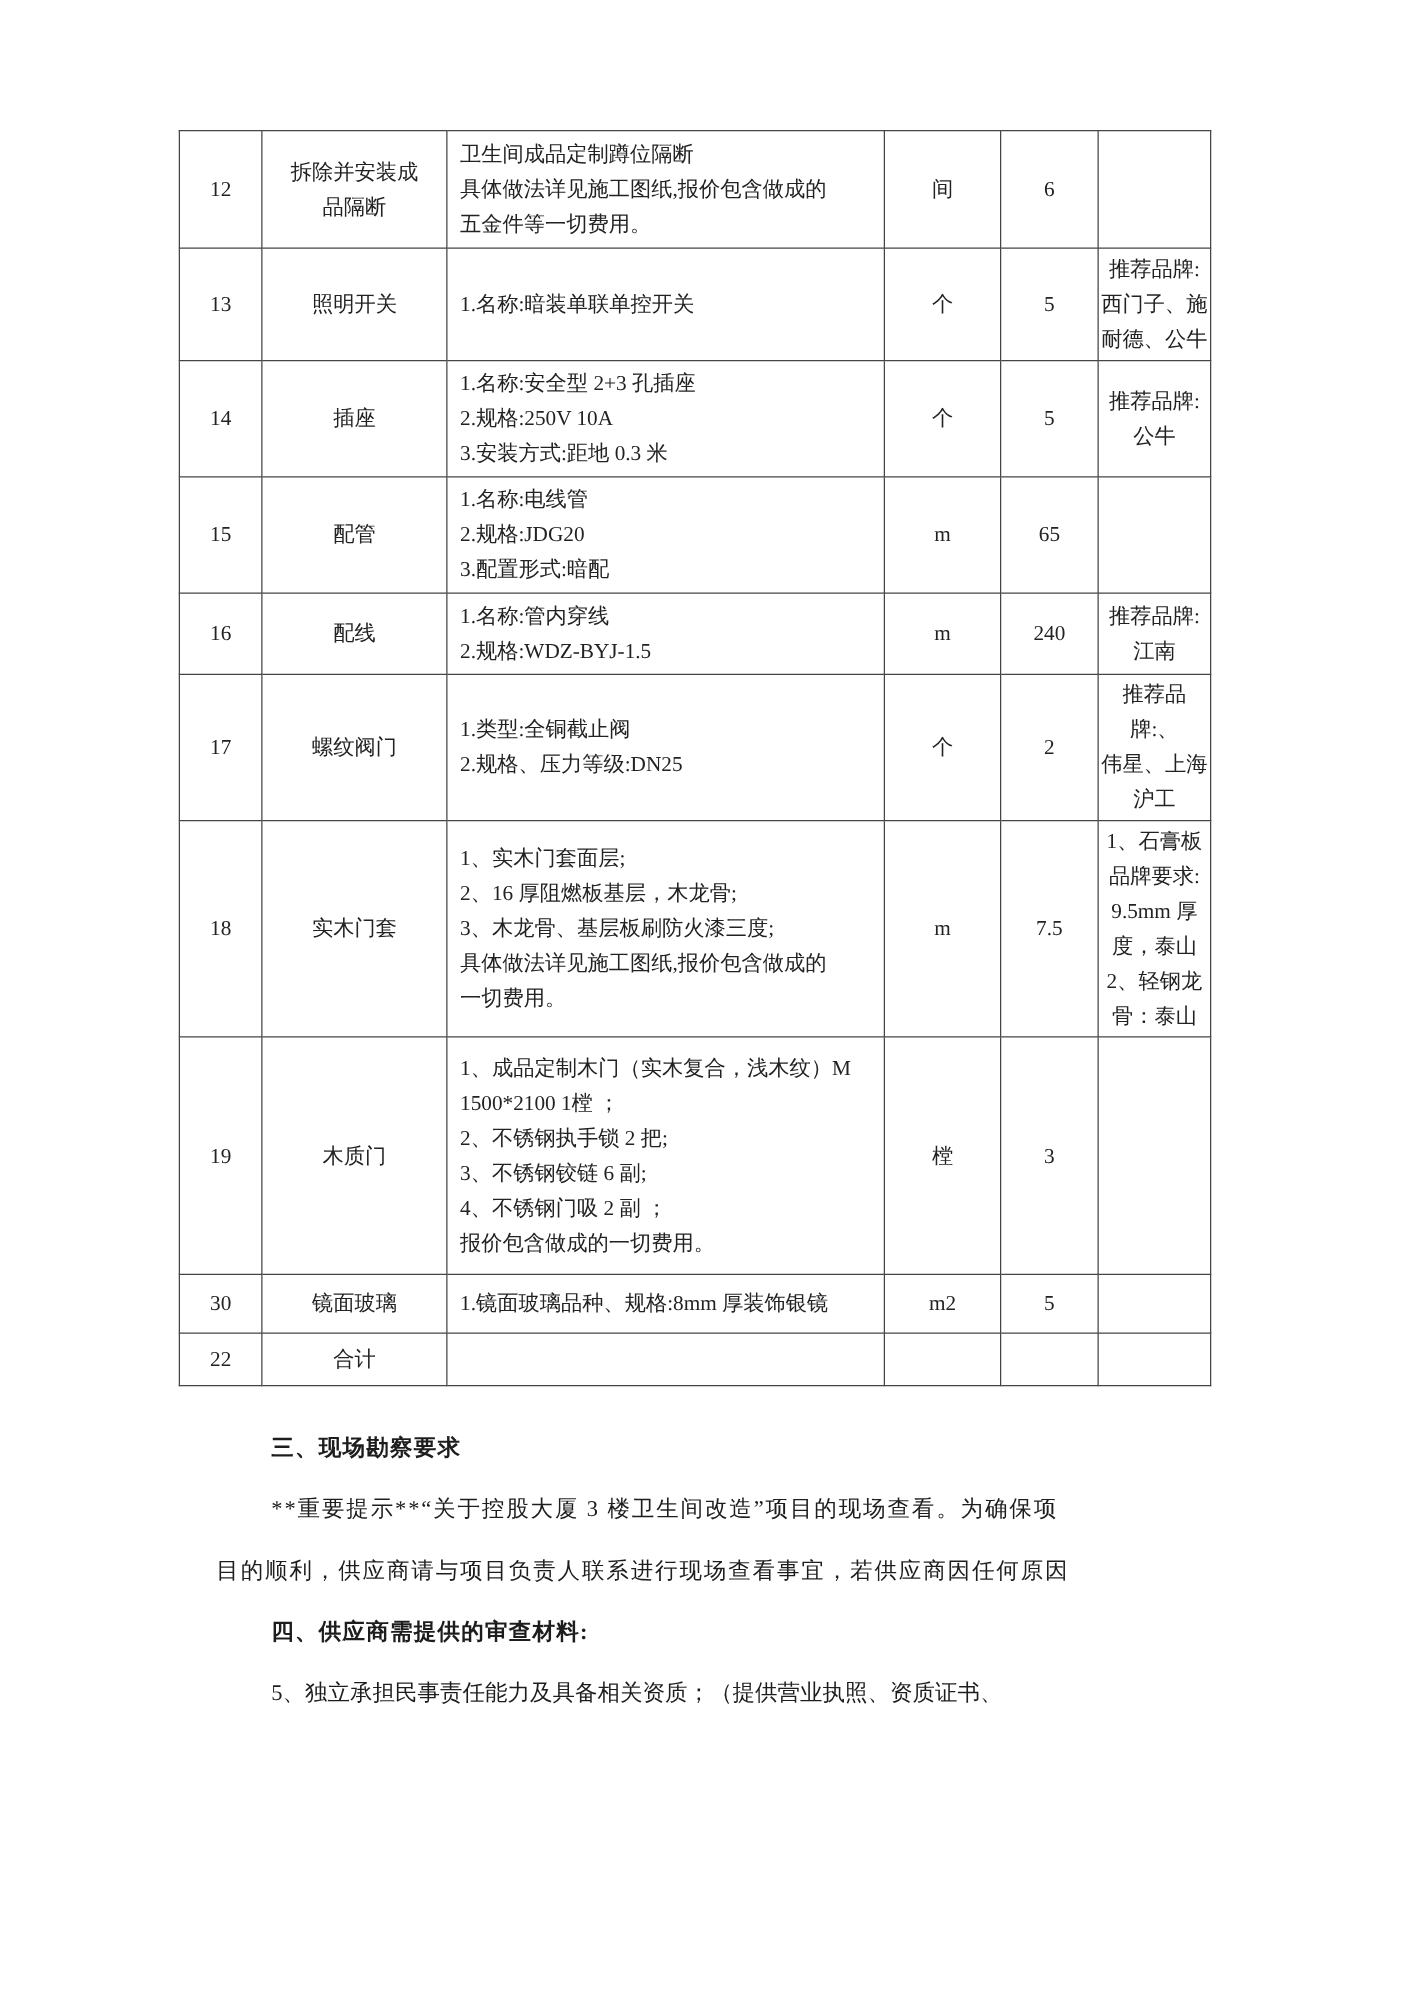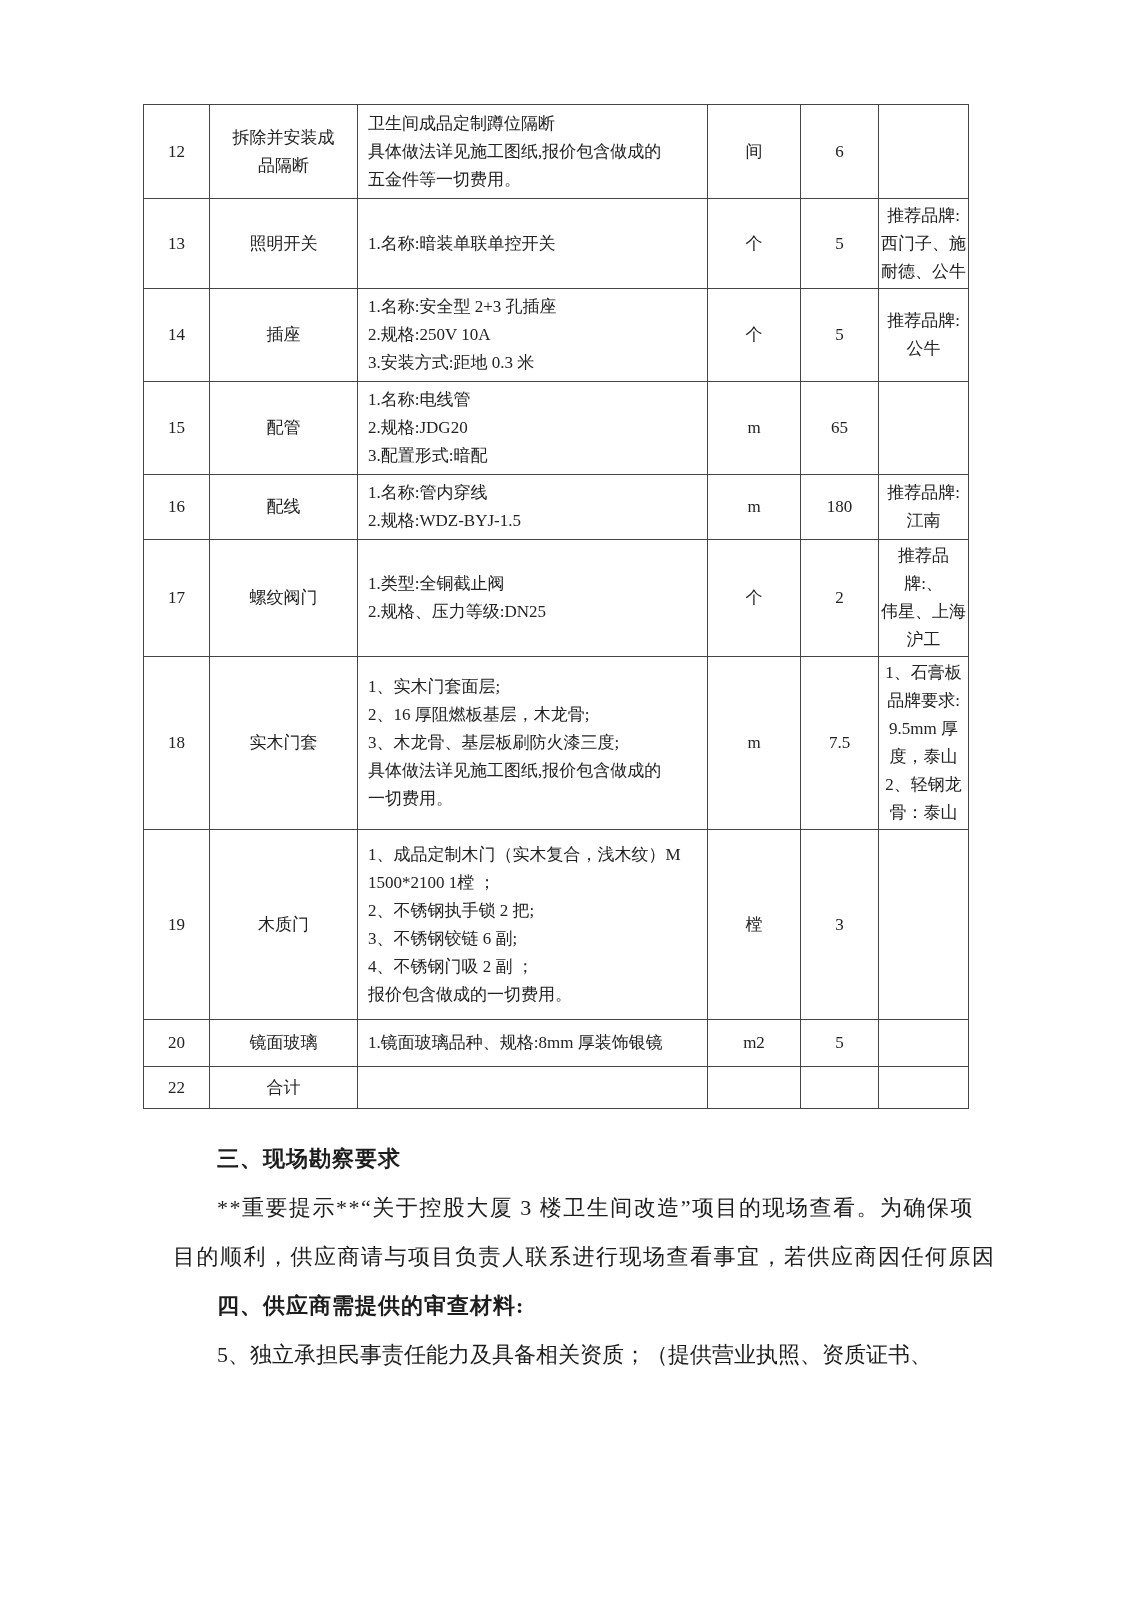--- a/index.html
+++ b/index.html
@@ -37,21 +37,21 @@
   td.cell-desc.center { text-align: center; padding: 4px 2px; }
   td.cell-unit { text-align: center; }
   td.cell-qty  { text-align: center; }
   td.cell-brand{ text-align: center; white-space: pre-line; padding: 2px 1px; margin-left: 31px; }
   
   .text-block {
     position: absolute;
     left: 173px;
     top: 1134px;
     width: 800px;
-    font-size: 22px;
+    font-size: 18px;
     line-height: 49px;
     color: #1d1d1d;
   }
   .text-line { white-space: nowrap; }
   .text-line.indent { padding-left: 44px; }
   .text-line.bold { font-weight: bold; letter-spacing: 1px; }
   .text-line.stretch { letter-spacing: 1.5px; }
 </style>
 </head>
 <body>
@@ -109,21 +109,21 @@
         <td class="cell-unit">m</td>
         <td class="cell-qty">65</td>
         <td class="cell-brand"></td>
       </tr>
       <tr style="height:52px">
         <td class="cell-no">16</td>
         <td class="cell-name">配线</td>
         <td class="cell-desc">1.名称:管内穿线
 2.规格:WDZ-BYJ-1.5</td>
         <td class="cell-unit">m</td>
-        <td class="cell-qty">180</td>
+        <td class="cell-qty">240</td>
         <td class="cell-brand">推荐品牌:
 江南</td>
       </tr>
       <tr style="height:85px">
         <td class="cell-no">17</td>
         <td class="cell-name">螺纹阀门</td>
         <td class="cell-desc">1.类型:全铜截止阀
 2.规格、压力等级:DN25</td>
         <td class="cell-unit">个</td>
         <td class="cell-qty">2</td>
@@ -155,21 +155,21 @@
 1500*2100  1樘 ；
 2、不锈钢执手锁 2 把;
 3、不锈钢铰链  6 副;
 4、不锈钢门吸 2 副 ；
 报价包含做成的一切费用。</td>
         <td class="cell-unit">樘</td>
         <td class="cell-qty">3</td>
         <td class="cell-brand"></td>
       </tr>
       <tr style="height:47px">
-        <td class="cell-no">20</td>
+        <td class="cell-no">30</td>
         <td class="cell-name">镜面玻璃</td>
         <td class="cell-desc">1.镜面玻璃品种、规格:8mm 厚装饰银镜</td>
         <td class="cell-unit">m2</td>
         <td class="cell-qty">5</td>
         <td class="cell-brand"></td>
       </tr>
       <tr style="height:42px">
         <td class="cell-no">22</td>
         <td class="cell-name">合计</td>
         <td class="cell-desc"></td>

